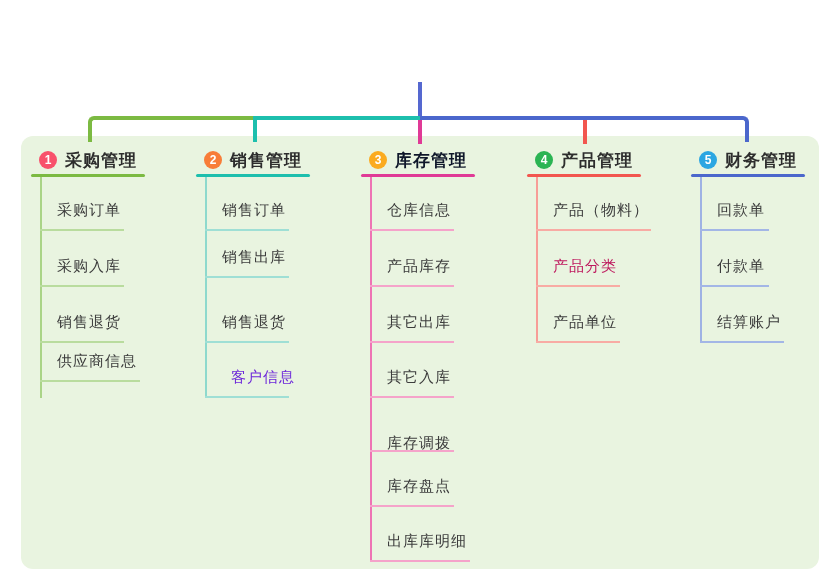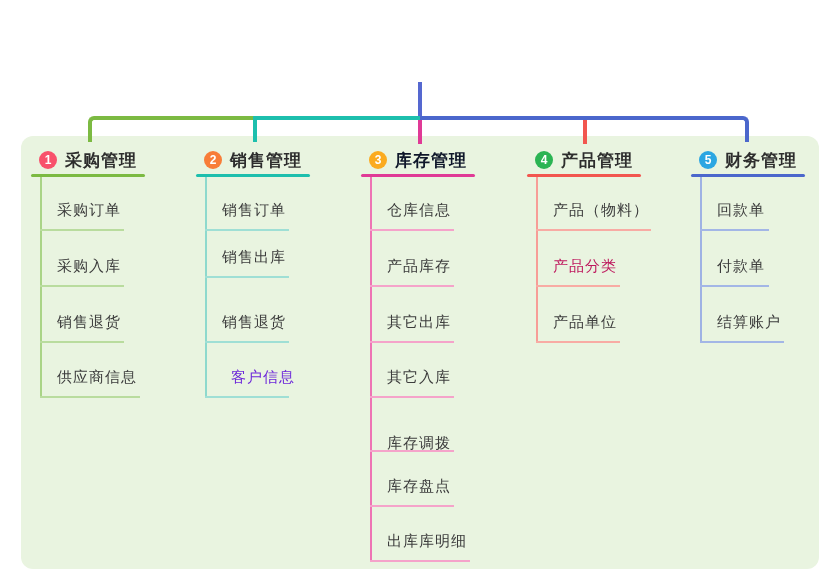--- a/index.html
+++ b/index.html
@@ -61,21 +61,21 @@
   </div>
 
   <div class="item" style="left: 40px; top: 257px; width: 84px; border-bottom-color: rgb(185, 220, 158);">
     <span class="item-label" style="color: rgb(60, 60, 60);">采购入库</span>
   </div>
 
   <div class="item" style="left: 40px; top: 313px; width: 84px; border-bottom-color: rgb(185, 220, 158);">
     <span class="item-label" style="color: rgb(60, 60, 60);">销售退货</span>
   </div>
 
-  <div class="item" style="left: 40px; top: 368px; width: 100px; border-bottom-color: rgb(185, 220, 158);">
+  <div class="item" style="left: 40px; top: 352px; width: 100px; border-bottom-color: rgb(185, 220, 158);">
     <span class="item-label" style="color: rgb(60, 60, 60);">供应商信息</span>
   </div>
 
   <div>
     <div class="branch-title" style="left: 204px; top: 150px;">
       <span class="badge" style="background: rgb(248, 125, 56);">2</span>
       <span class="branch-label" style="color: rgb(45, 45, 45);">销售管理</span>
     </div>
     <div class="branch-underline" style="left: 196px; top: 174px; width: 114px; background: rgb(29, 191, 173);"></div>
     <div class="branch-vline" style="left: 205px; top: 177px; height: 221px; background: rgb(142, 217, 205);"></div>

